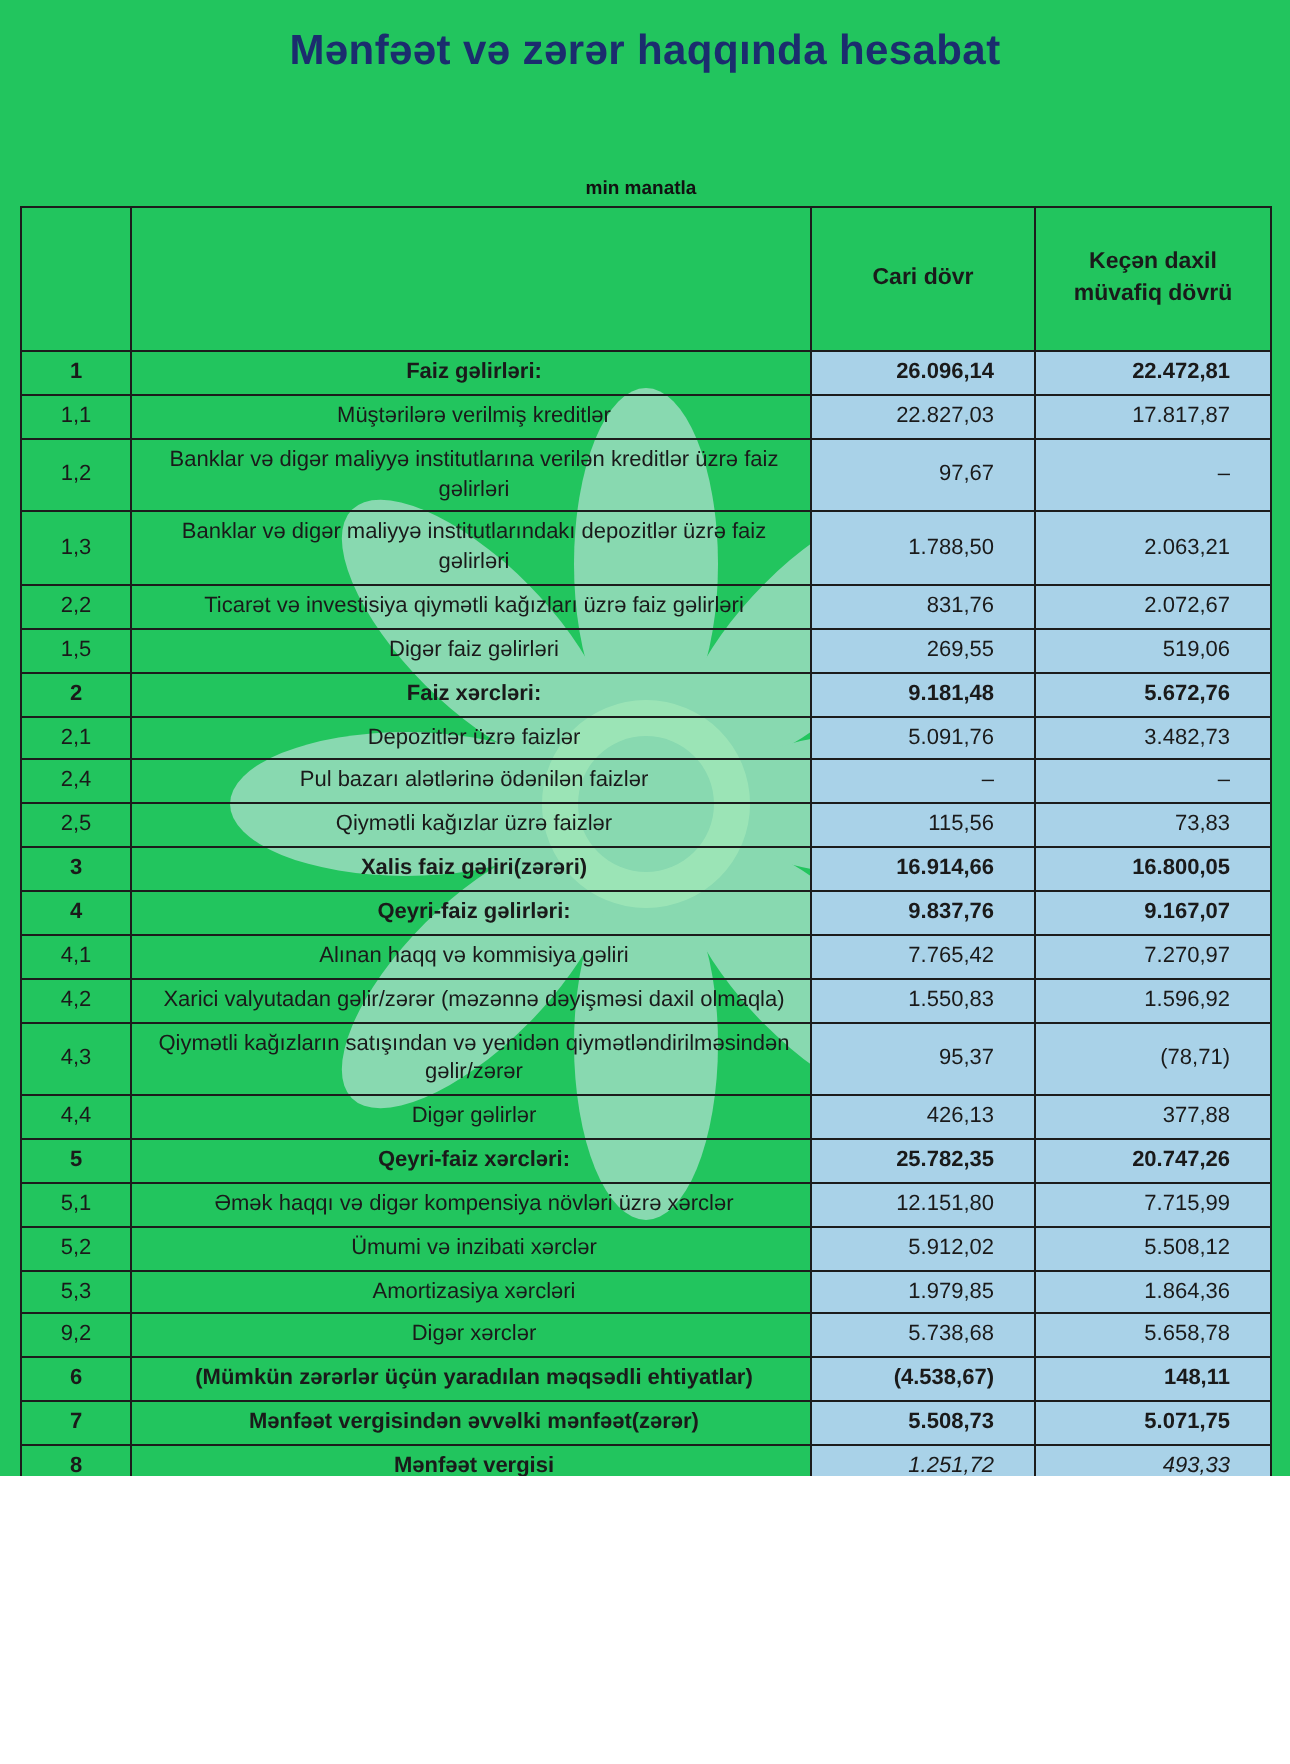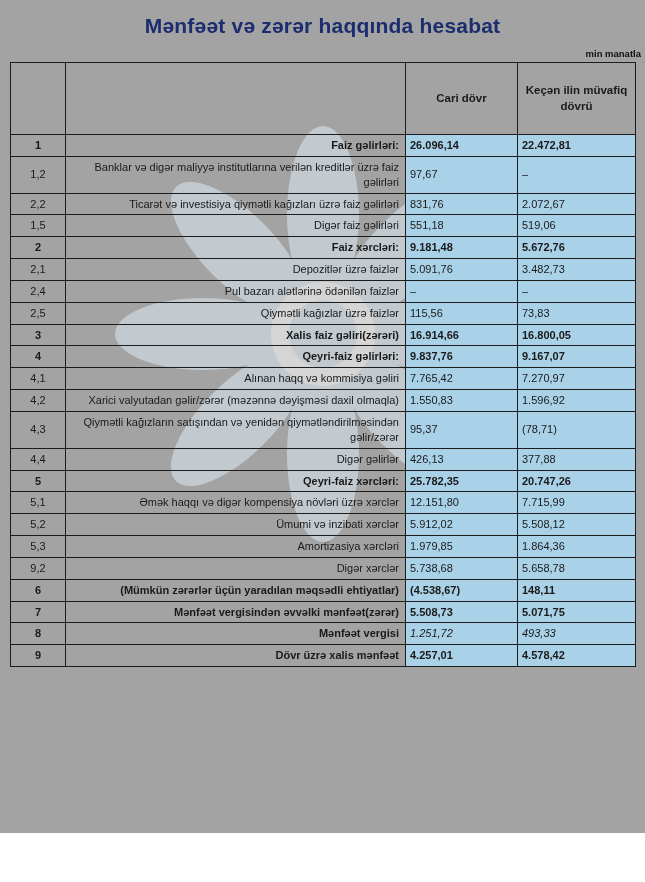--- a/index.html
+++ b/index.html
@@ -4,39 +4,40 @@
 <style>
   * { box-sizing: border-box; margin: 0; padding: 0; }
   html, body { background: #ffffff; }
   body {
     font-family: "Liberation Sans", "DejaVu Sans", sans-serif;
     width: 645px;
   }
   .page {
     position: relative;
     width: 645px;
-    height: 833px;
-    background: #a3a3a3;
+    height: 738px;
+    background: #22c55e;
     overflow: hidden;
   }
   .title {
     text-align: center;
     font-size: 21px;
     font-weight: 800;
     color: #1b2d6e;
     letter-spacing: 0.2px;
     padding: 14px 0 10px 0;
   }
   .unit-note {
-    text-align: right;
+    text-align: center;
     font-size: 9.5px;
     font-weight: 700;
     color: #111111;
     padding-right: 4px;
     margin-bottom: 3px;
+    margin-top: 41px;
   }
   .table-wrap {
     position: relative;
     width: 625px;
     margin: 0 auto;
   }
   .watermark {
     position: absolute;
     left: 50%;
     top: 45%;
@@ -69,24 +70,25 @@
     font-size: 11.5px;
     font-weight: 700;
     text-align: center;
     padding: 4px 6px;
   }
   td.c-no {
     text-align: center;
     padding: 3px 4px;
   }
   td.c-label {
+    text-align: center;
+    padding: 3px 6px 3px 9px;
+  }
+  td.c-num {
     text-align: right;
-    padding: 3px 6px 3px 9px;
-  }
-  td.c-num {
     padding: 3px 20px 3px 4px;
     background: #a9d2e8;
   }
   tr.bold-row td { font-weight: 700; }
   tr.bold-row.values-regular td.c-num { font-weight: 400; font-style: italic; }
 </style>
 </head>
 <body>
 
 <div class="page">
@@ -130,46 +132,58 @@
         <col class="c1">
           <col class="c2">
           <col class="c3">
           <col class="c4">
       </colgroup>
       <thead>
         <tr>
           <th></th>
           <th></th>
           <th>Cari dövr</th>
-          <th>Keçən ilin müvafiq dövrü</th>
+          <th>Keçən daxil müvafiq dövrü</th>
         </tr>
       </thead>
       <tbody id="table-body">
           <tr class="bold-row">
             <td class="c-no">1</td>
             <td class="c-label">Faiz gəlirləri:</td>
             <td class="c-num">26.096,14</td>
             <td class="c-num">22.472,81</td>
           </tr>
           <tr>
+            <td class="c-no">1,1</td>
+            <td class="c-label">Müştərilərə verilmiş kreditlər</td>
+            <td class="c-num">22.827,03</td>
+            <td class="c-num">17.817,87</td>
+          </tr>
+          <tr>
             <td class="c-no">1,2</td>
             <td class="c-label">Banklar və digər maliyyə institutlarına verilən kreditlər üzrə faiz gəlirləri</td>
             <td class="c-num">97,67</td>
             <td class="c-num">–</td>
           </tr>
           <tr>
+            <td class="c-no">1,3</td>
+            <td class="c-label">Banklar və digər maliyyə institutlarındakı depozitlər üzrə faiz gəlirləri</td>
+            <td class="c-num">1.788,50</td>
+            <td class="c-num">2.063,21</td>
+          </tr>
+          <tr>
             <td class="c-no">2,2</td>
             <td class="c-label">Ticarət və investisiya qiymətli kağızları üzrə faiz gəlirləri</td>
             <td class="c-num">831,76</td>
             <td class="c-num">2.072,67</td>
           </tr>
           <tr>
             <td class="c-no">1,5</td>
             <td class="c-label">Digər faiz gəlirləri</td>
-            <td class="c-num">551,18</td>
+            <td class="c-num">269,55</td>
             <td class="c-num">519,06</td>
           </tr>
           <tr class="bold-row">
             <td class="c-no">2</td>
             <td class="c-label">Faiz xərcləri:</td>
             <td class="c-num">9.181,48</td>
             <td class="c-num">5.672,76</td>
           </tr>
           <tr>
             <td class="c-no">2,1</td>

